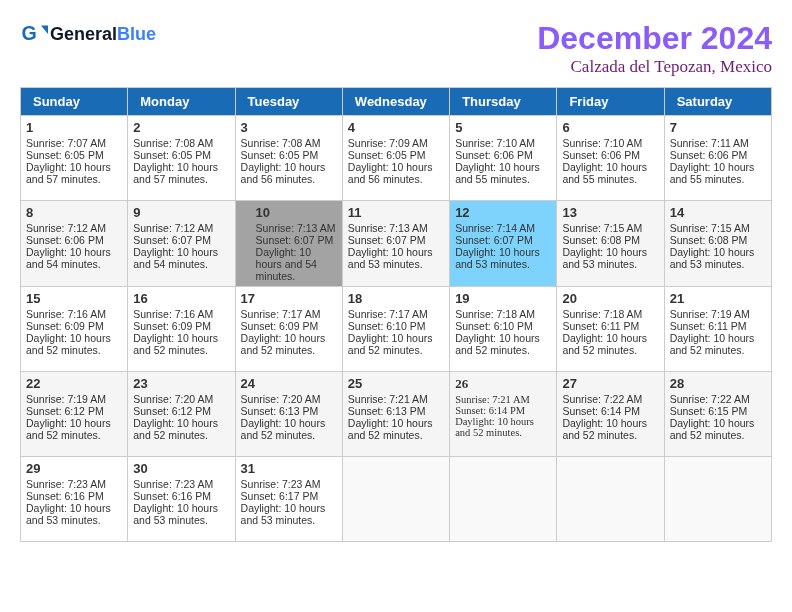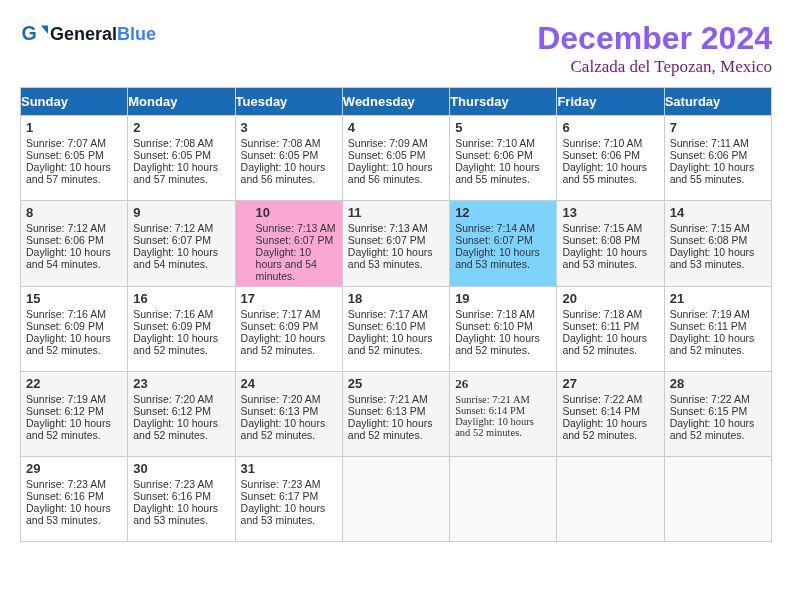--- a/index.html
+++ b/index.html
@@ -39,21 +39,21 @@
       font-family: Liberation Serif, serif;
     }
     .calendar-table {
       width: 100%;
       border-collapse: collapse;
       margin-top: 10px;
     }
     .calendar-table th {
       background-color: #1a6bb5;
       color: white;
-      padding: 6px 0;
+      padding: 6px 12px;
       font-size: 13px;
       font-weight: bold;
       text-align: left;
       border: 1px solid #ccc;
     }
     .calendar-table td {
       vertical-align: top;
       border: 1px solid #ccc;
       padding: 4px 5px;
       font-size: 10.5px;
@@ -160,21 +160,21 @@
           <div>Sunrise: 7:12 AM</div>
           <div>Sunset: 6:06 PM</div>
           <div>Daylight: 10 hours and 54 minutes.</div>
         </td>
         <td style="background: rgb(245, 245, 245);">
           <span class="day-number">9</span>
           <div>Sunrise: 7:12 AM</div>
           <div>Sunset: 6:07 PM</div>
           <div>Daylight: 10 hours and 54 minutes.</div>
         </td>
-        <td style="background: #f9a8d4; padding-left: 20px;">
+        <td style="background: #a3a3a3; padding-left: 20px;">
           <span class="day-number">10</span>
           <div>Sunrise: 7:13 AM</div>
           <div>Sunset: 6:07 PM</div>
           <div>Daylight: 10 hours and 54 minutes.</div>
         </td>
         <td style="background: rgb(245, 245, 245);">
           <span class="day-number">11</span>
           <div>Sunrise: 7:13 AM</div>
           <div>Sunset: 6:07 PM</div>
           <div>Daylight: 10 hours and 53 minutes.</div>

